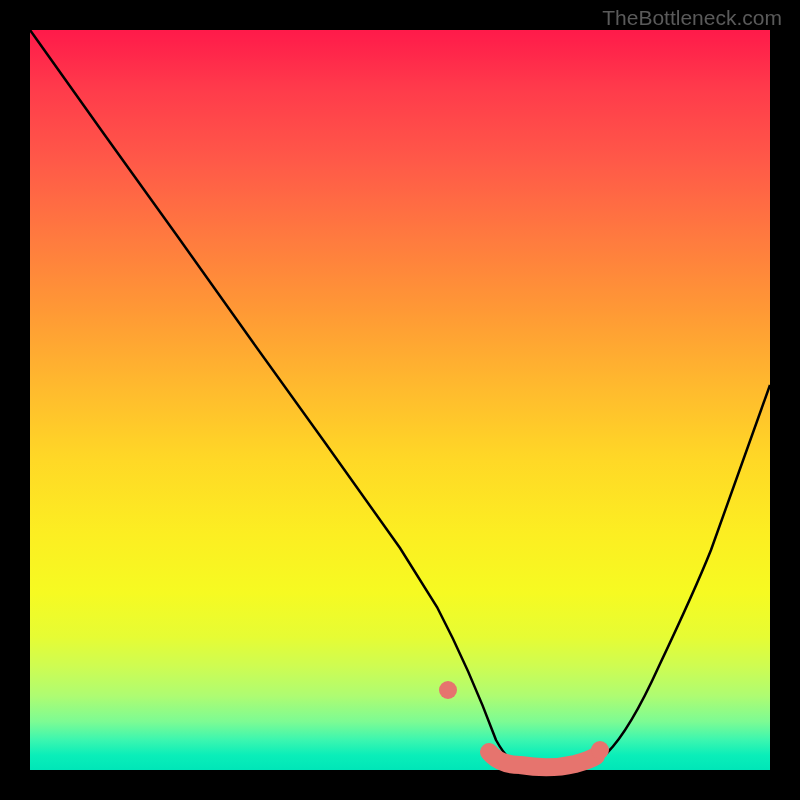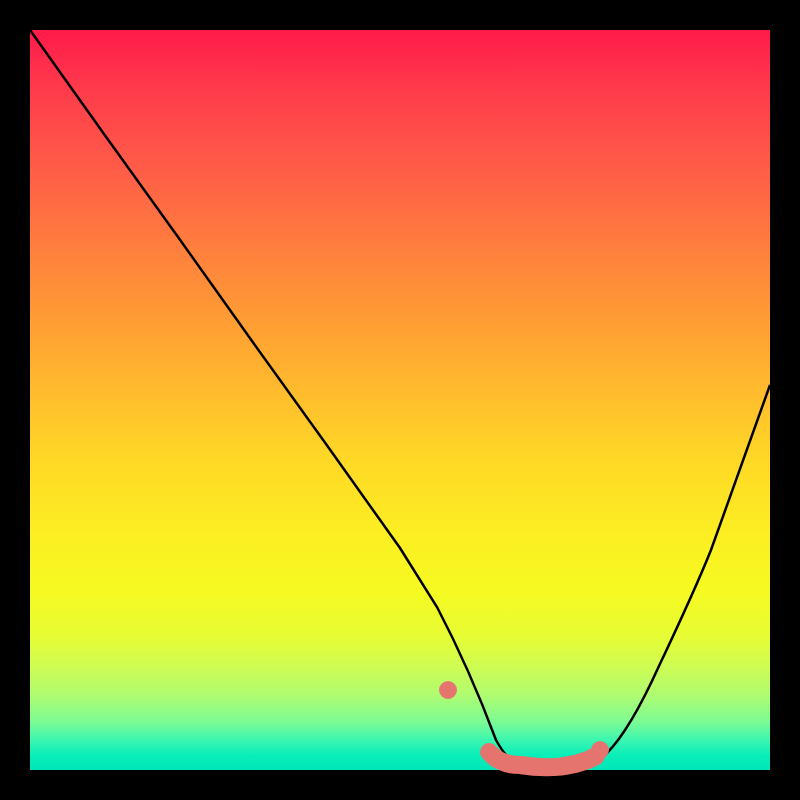--- a/index.html
+++ b/index.html
@@ -56,20 +56,21 @@
     top: 0;
     width: 740px;
     height: 740px;
     overflow: visible;
   }
 </style>
 </head>
 <body>
 
 <div class="container">
+  <div class="watermark">TheBottleneck.com</div>
   <div class="plot-area">
     <svg class="curve" viewBox="0 0 740 740" preserveAspectRatio="none">
 
       <path d="M 0 0
                L 74 104
                L 148 207
                L 222 311
                L 296 414
                L 370 518
                L 407 577

